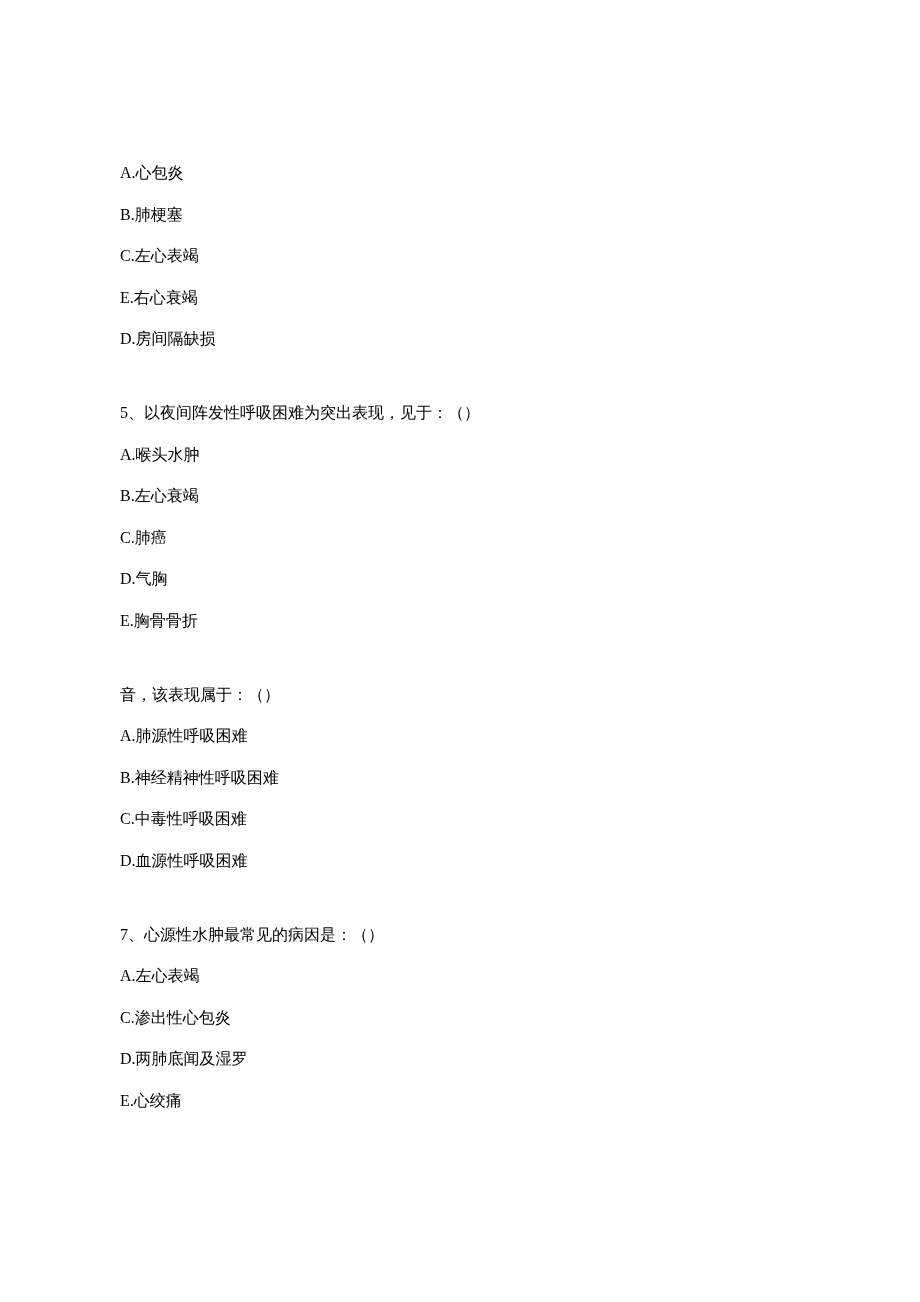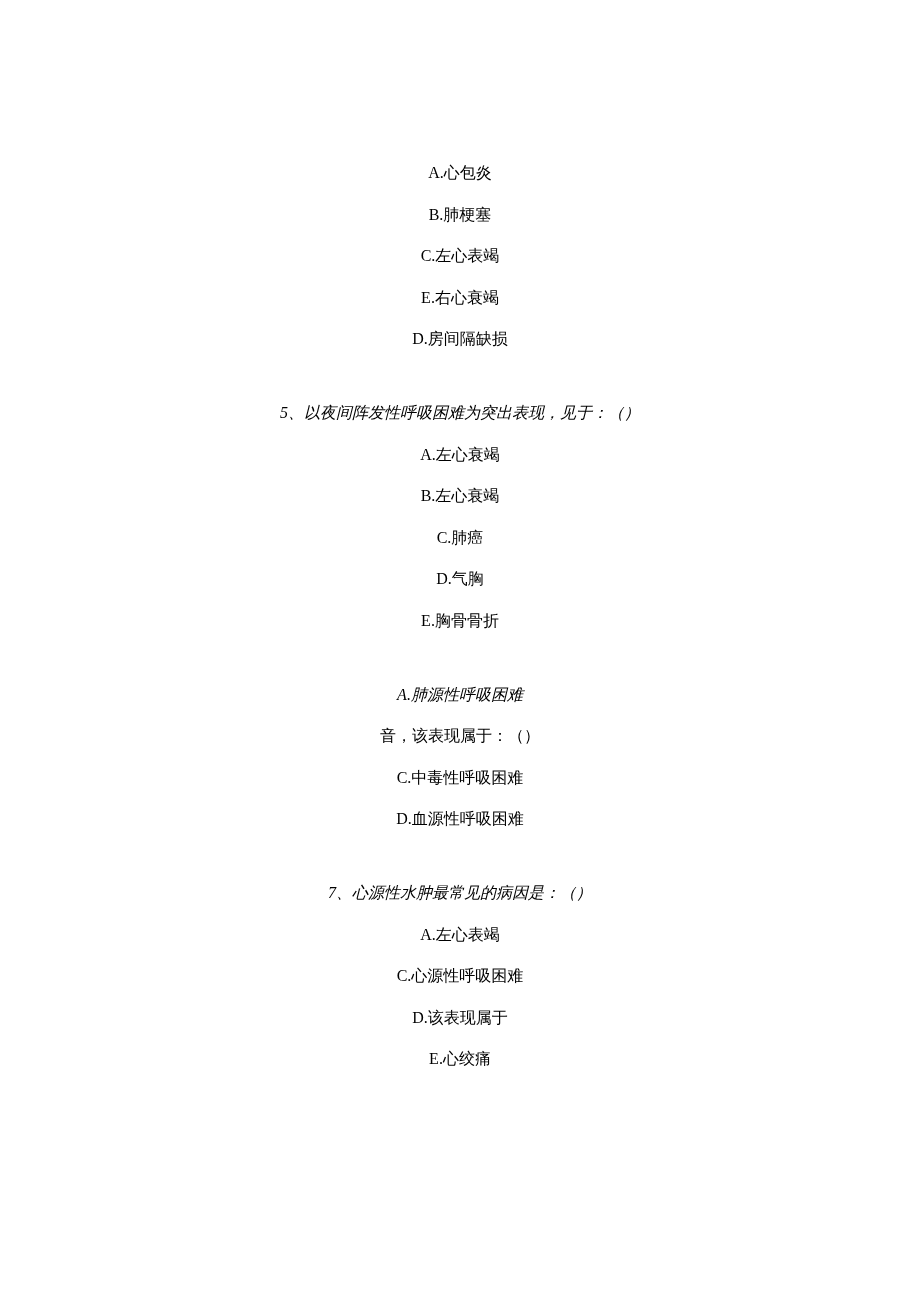--- a/index.html
+++ b/index.html
@@ -1,19 +1,18 @@
 <!DOCTYPE html>
 <html><head>
   <meta charset="utf-8">
   <style>
     * {
       margin: 0;
       padding: 0;
       box-sizing: border-box;
-      text-align: center;
     }
     body {
       width: 920px;
       height: 1302px;
       background: #ffffff;
       font-family: "SimSun", "宋体", serif;
       font-size: 16px;
       line-height: 1.6;
       color: #000000;
       padding: 160px 120px 0 120px;
@@ -22,49 +21,49 @@
       margin-bottom: 16px;
     }
     .group-top {
       margin-top: 0;
     }
     .question-block {
       margin-top: 48px;
     }
     .question-block .line:first-child {
       margin-bottom: 16px;
-      font-style: italic;
     }
   </style>
 </head>
 <body>
 
 <div>
   <div class="line group-top">A.心包炎</div>
   <div class="line">B.肺梗塞</div>
   <div class="line">C.左心表竭</div>
   <div class="line">E.右心衰竭</div>
   <div class="line">D.房间隔缺损</div>
 </div>
 
 <div class="question-block">
   <div class="line">5、以夜间阵发性呼吸困难为突出表现，见于：（）</div>
-  <div class="line">A.左心衰竭</div>
+  <div class="line">A.喉头水肿</div>
   <div class="line">B.左心衰竭</div>
   <div class="line">C.肺癌</div>
   <div class="line">D.气胸</div>
   <div class="line">E.胸骨骨折</div>
 </div>
 
 <div class="question-block">
+  <div class="line">音，该表现属于：（）</div>
   <div class="line">A.肺源性呼吸困难</div>
-  <div class="line">音，该表现属于：（）</div>
+  <div class="line">B.神经精神性呼吸困难</div>
   <div class="line">C.中毒性呼吸困难</div>
   <div class="line">D.血源性呼吸困难</div>
 </div>
 
 <div class="question-block">
   <div class="line">7、心源性水肿最常见的病因是：（）</div>
   <div class="line">A.左心表竭</div>
-  <div class="line">C.心源性呼吸困难</div>
-  <div class="line">D.该表现属于</div>
+  <div class="line">C.渗出性心包炎</div>
+  <div class="line">D.两肺底闻及湿罗</div>
   <div class="line">E.心绞痛</div>
 </div>
 
 </body></html>

